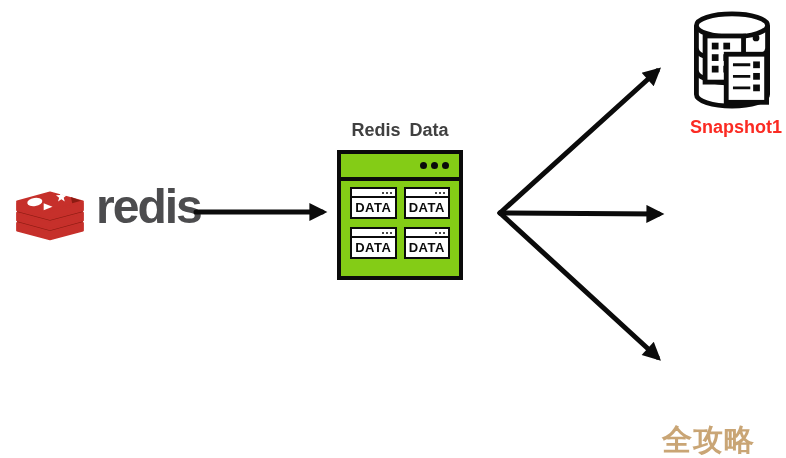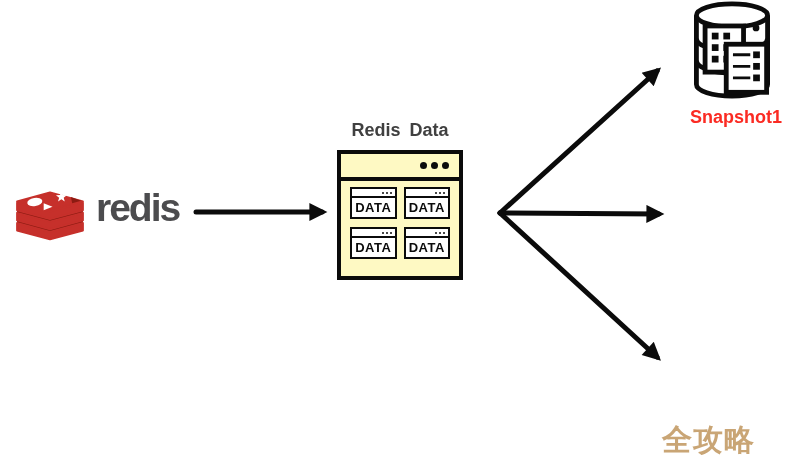--- a/index.html
+++ b/index.html
@@ -10,21 +10,21 @@
     background: #ffffff;
     overflow: hidden;
     font-family: "Liberation Sans", sans-serif;
   }
 
   
   .brand { position: absolute; left: 12px; top: 176px; display: flex; align-items: center; }
   .brand-icon { width: 76px; height: 66px; }
   .brand-word {
     margin-left: 8px;
-    font-size: 39px;
+    font-size: 48px;
     font-weight: 700;
     letter-spacing: -2px;
     color: #4c4c4e;
     line-height: 1;
     transform: translateY(-2px);
   }
 
   
   .arrows { position: absolute; left: 0; top: 0; width: 786px; height: 458px; }
 
@@ -36,21 +36,21 @@
     font-size: 18px;
     font-weight: 700;
     word-spacing: 4px;
     color: #404040;
   }
   .window {
     position: absolute;
     left: 337px; top: 150px;
     width: 126px; height: 130px;
     border: 4px solid #0b0b0b;
-    background: #fef9c3;
+    background: #84cc16;
     box-sizing: border-box;
   }
   .titlebar {
     height: 27px;
     border-bottom: 4px solid #0b0b0b;
     display: flex;
     align-items: center;
     justify-content: flex-end;
     gap: 4px;
     padding-right: 10px;
@@ -93,21 +93,21 @@
 
   
   .snapshot { position: absolute; left: 690px; width: 84px; text-align: center; }
   .snapshot svg { width: 84px; height: 100px; display: block; }
   .snap-label {
     margin-top: 7px;
     font-size: 18px;
     font-weight: 700;
     color: #fb2b23;
   }
-  #snapshot-1 { top: 0; }
+  #snapshot-1 { top: 10px; }
   #snapshot-2 { top: 166px; }
   #snapshot-3 { top: 320px; }
 
   
   .watermark {
     position: absolute;
     left: 662px; top: 420px;
     font-size: 30px;
     font-weight: 700;
     letter-spacing: 1px;

